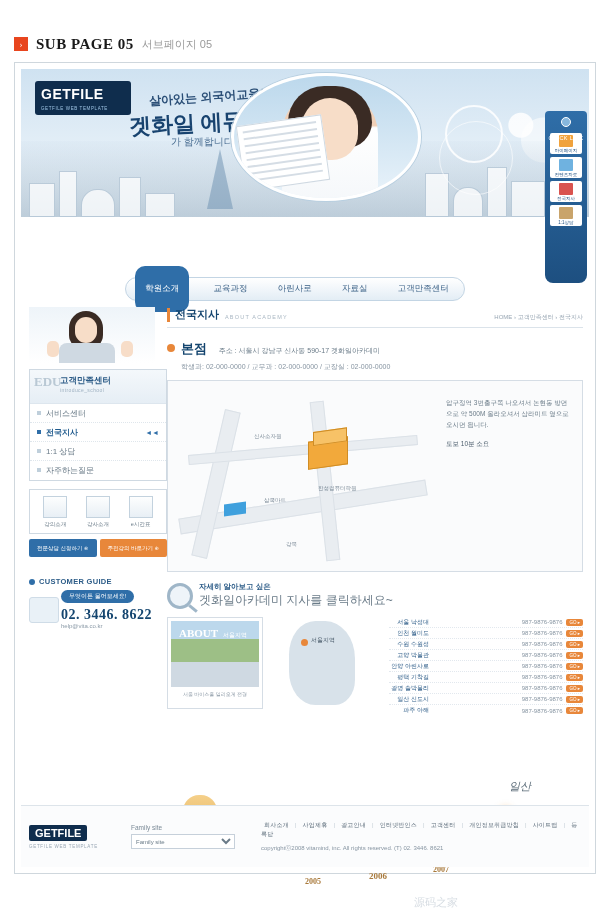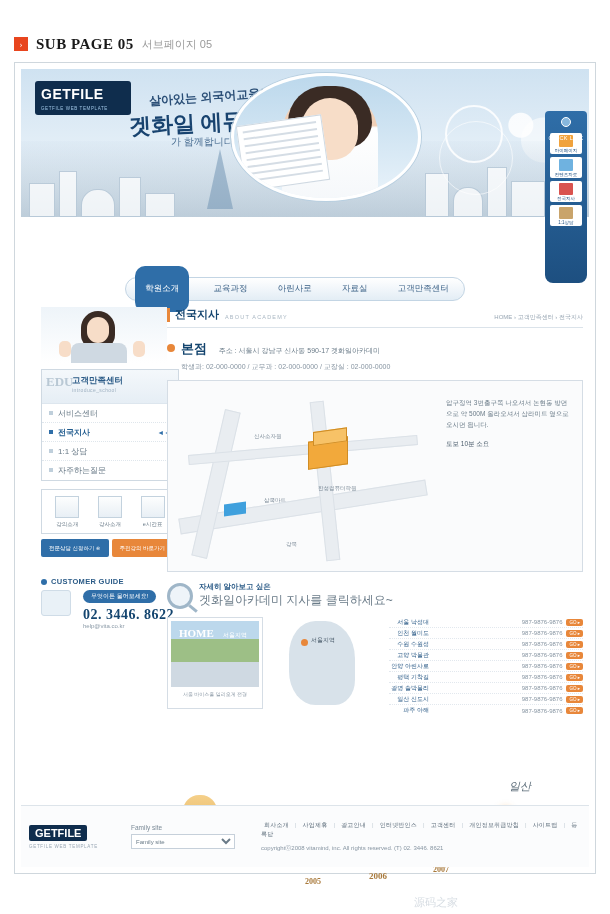--- a/index.html
+++ b/index.html
@@ -148,21 +148,21 @@
   }
   .nav .ni { font-size: 8.5px; color: #3c6287; padding: 0 6px; white-space: nowrap; }
   .nav .ni.active {
     background: #2f6ea8; color: #fff; border-radius: 10px; padding: 17px 10px;
   }
 
   
   .content { position: absolute; left: 0; top: 244px; width: 582px; height: 540px; }
 
   
-  .lcol { position: absolute; left: 26px; top: 0; width: 138px; }
+  .lcol { position: absolute; left: 14px; top: 0; width: 138px; }
   .teacher {
     width: 126px; height: 56px; position: relative;
     background: linear-gradient(to bottom, #eef4f9, #ffffff);
   }
   .teacher .head {
     position: absolute; left: 40px; top: 4px; width: 34px; height: 38px;
     background: #3a2b24; border-radius: 17px 17px 14px 14px;
   }
   .teacher .face {
     position: absolute; left: 46px; top: 10px; width: 22px; height: 26px;
@@ -517,21 +517,21 @@
 
         <div class="btn2">
           <div class="b b1">전문상담
 신청하기 ⊕</div>
           <div class="b b2">추천강의
 바로가기 ⊕</div>
         </div>
 
         <div class="cguide">
           <div class="ct">CUSTOMER GUIDE</div>
-          <div style="display:flex;align-items:flex-start;gap:12px;">
+          <div style="display:flex;align-items:center;gap:2px;">
             <div style="width:30px;height:26px;background:#e9f1f7;border:1px solid #cfdce7;border-radius:3px;"></div>
             <div>
               <div class="pill">무엇이든 물어보세요!</div>
               <div class="phone">02. 3446. 8622</div>
               <div class="mail">help@vita.co.kr</div>
             </div>
           </div>
         </div>
       </div>
 
@@ -576,21 +576,21 @@
             <div class="cn1">자세히 알아보고 싶은</div>
             <div class="cn2">
               <span>겟화일아카데미</span><span> 지사를 클릭하세요~</span>
             </div>
           </div>
         </div>
 
         <div class="branchrow">
           <div class="seoulphoto">
             <div class="ph">
-              <div class="w1">HOME</div>
+              <div class="w1">ABOUT</div>
               <div class="w2">서울지역</div>
             </div>
             <div class="cap">서울 바이스홀 일리오게 전경</div>
           </div>
 
           <div class="koreamap">
             <div class="kmshape"></div>
             <div class="kmdot"></div>
             <div class="kmlabel">서울지역</div>
           </div>

